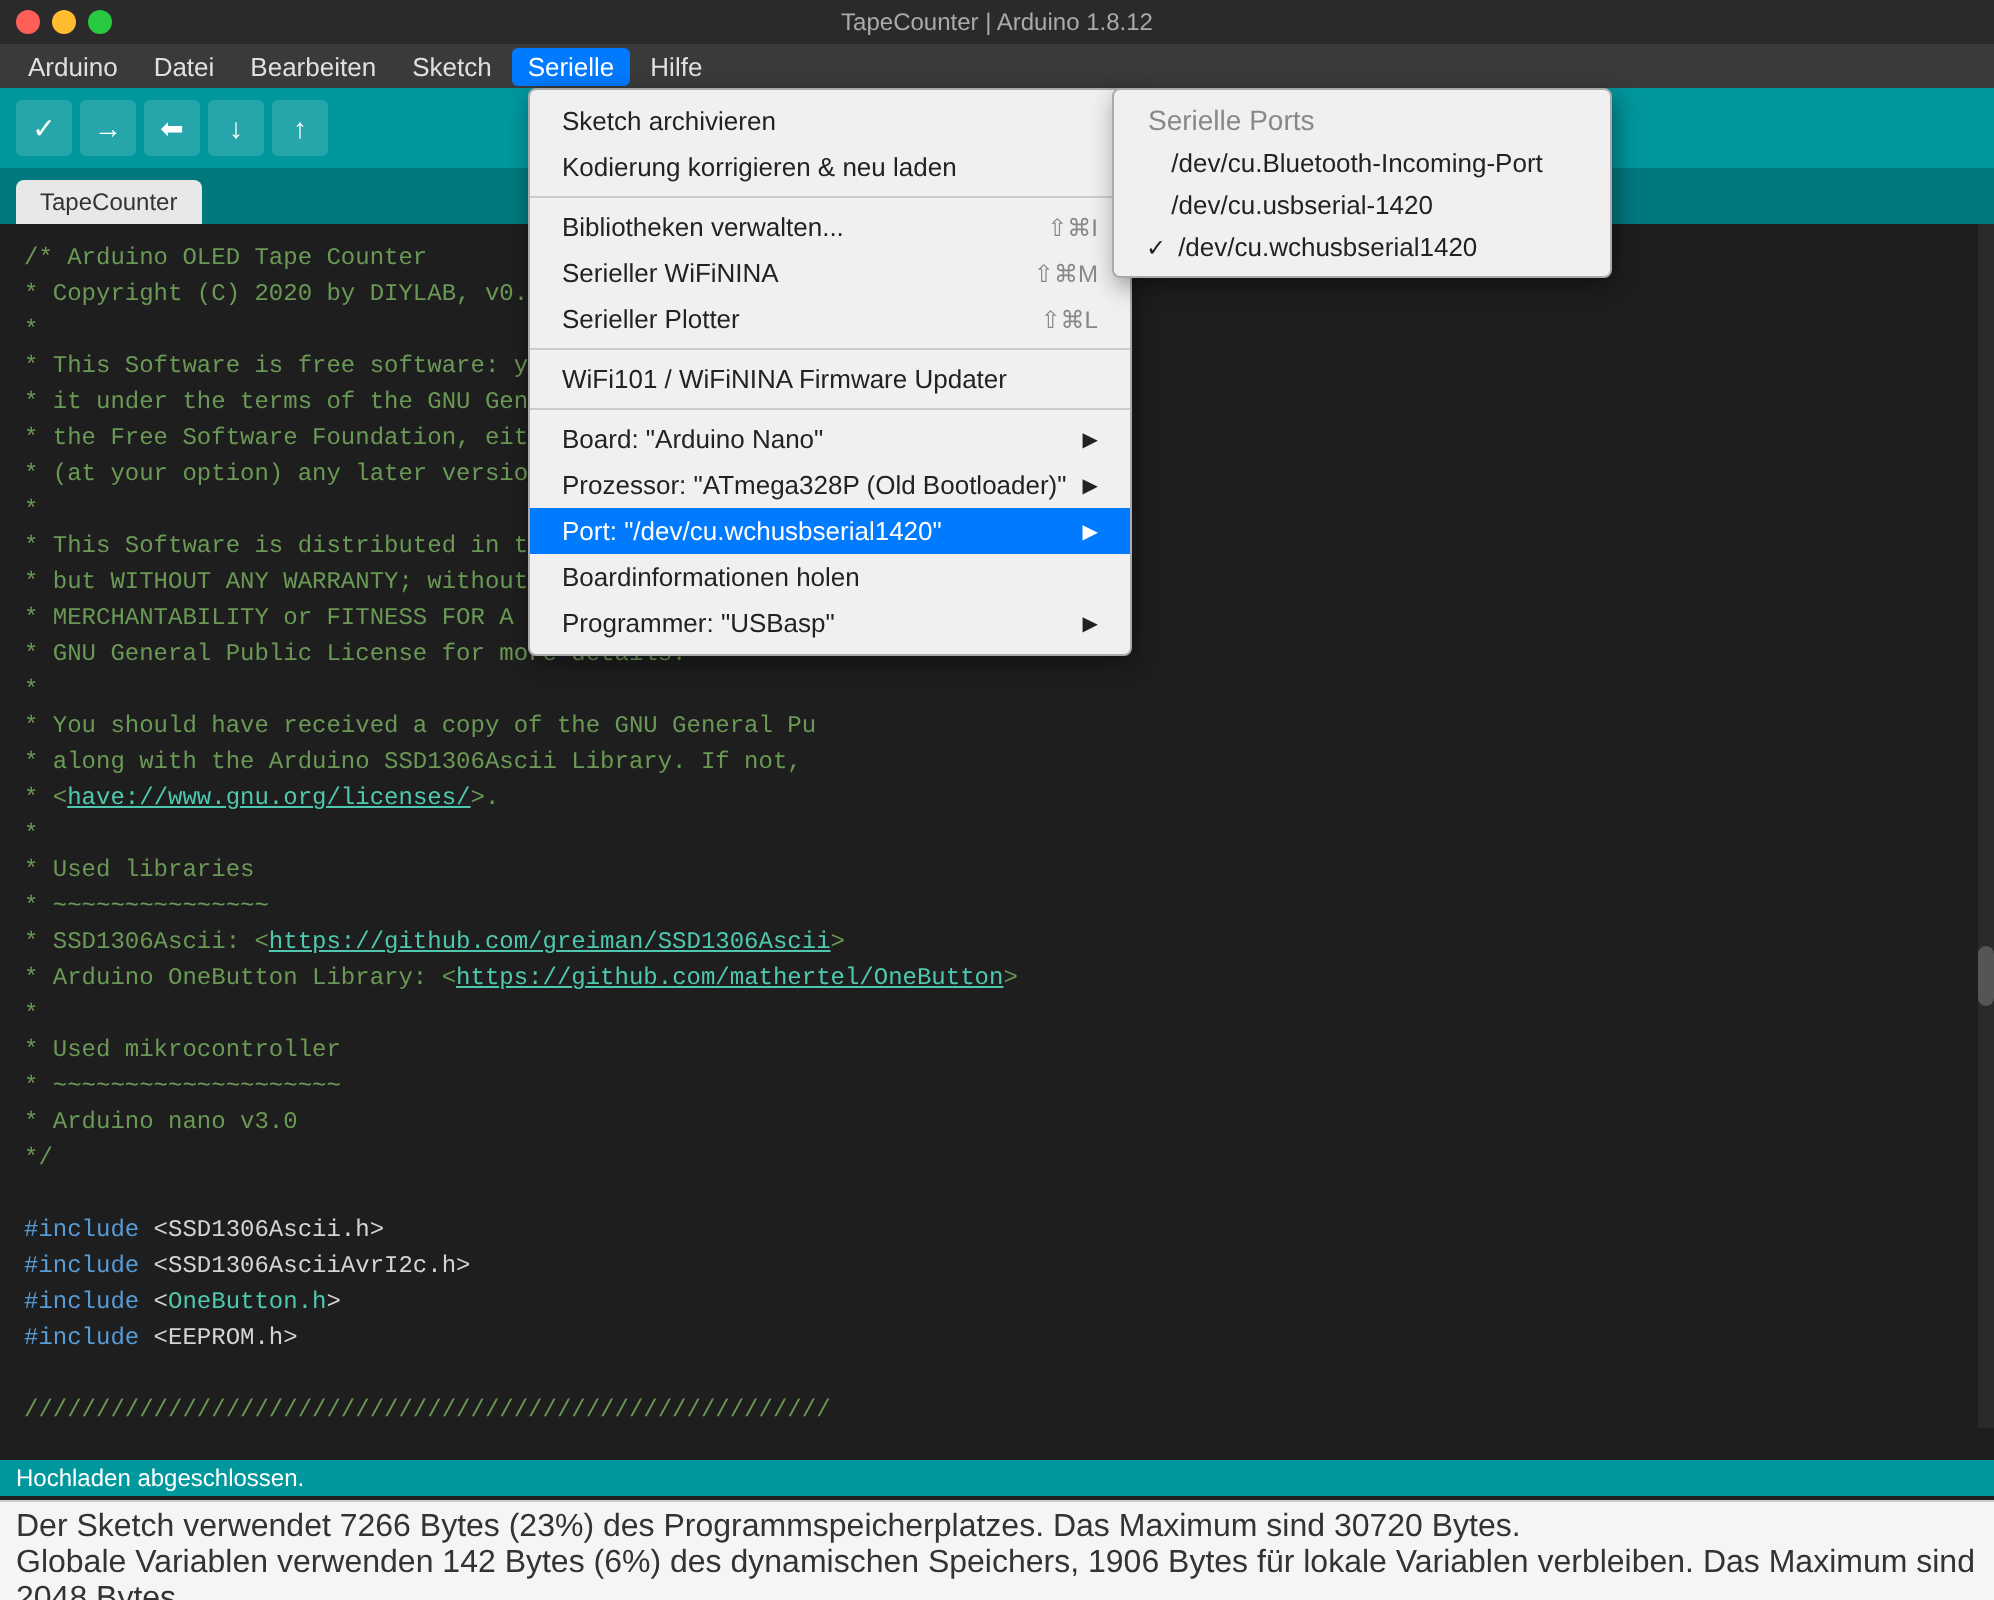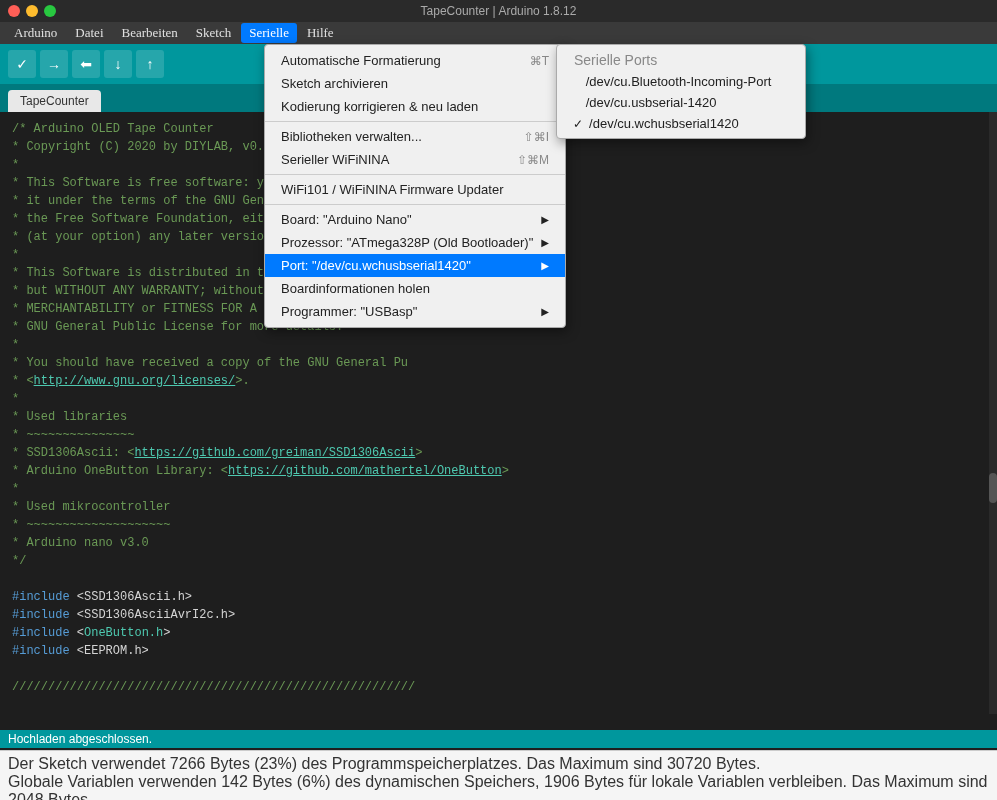--- a/index.html
+++ b/index.html
@@ -36,21 +36,20 @@
     }
 
     
     #menubar {
       height: 22px;
       background: #3a3a3a;
       display: flex;
       align-items: center;
       padding: 0 6px;
       gap: 2px;
-      font-family: Liberation Serif, serif;
     }
     .menu-item {
       color: #e0e0e0;
       font-size: 13px;
       padding: 2px 8px;
       border-radius: 3px;
       cursor: pointer;
       white-space: nowrap;
     }
     .menu-item:hover, .menu-item.active {
@@ -257,21 +256,22 @@
     <div class="comment"> * it under the terms of the GNU General Public License as</div>
     <div class="comment"> * the Free Software Foundation, either version 3 of the</div>
     <div class="comment"> * (at your option) any later version.</div>
     <div class="comment"> *</div>
     <div class="comment"> * This Software is distributed in the hope that it will</div>
     <div class="comment"> * but WITHOUT ANY WARRANTY; without even the implied war</div>
     <div class="comment"> * MERCHANTABILITY or FITNESS FOR A PARTICULAR PURPOSE.</div>
     <div class="comment"> * GNU General Public License for more details.</div>
     <div class="comment"> *</div>
     <div class="comment"> * You should have received a copy of the GNU General Pu</div>
-    <div class="comment"> * &lt;<span class="link">http://www.gnu.org/licenses/</span>&gt;.</div>
+    <div class="comment"> * along with the Arduino SSD1306Ascii Library. If not,</div>
+    <div class="comment"> * &lt;<span class="link">have://www.gnu.org/licenses/</span>&gt;.</div>
     <div class="comment"> *</div>
     <div class="comment"> * Used libraries</div>
     <div class="comment"> * ~~~~~~~~~~~~~~~</div>
     <div class="comment"> * SSD1306Ascii: &lt;<span class="link">https://github.com/greiman/SSD1306Ascii</span>&gt;</div>
     <div class="comment"> * Arduino OneButton Library: &lt;<span class="link">https://github.com/mathertel/OneButton</span>&gt;</div>
     <div class="comment"> *</div>
     <div class="comment"> * Used mikrocontroller</div>
     <div class="comment"> * ~~~~~~~~~~~~~~~~~~~~</div>
     <div class="comment"> * Arduino nano v3.0</div>
     <div class="comment"> */</div>
@@ -284,37 +284,37 @@
     <div><span class="comment">////////////////////////////////////////////////////////</span></div>
 
   </div>
   <div id="scrollbar">
     <div id="scrollbar-thumb"></div>
   </div>
 </div>
 
 <div id="werkzeuge-menu">
   <div class="menu-option">
-    <span>Automatische Formatierung</span>
-    <span class="shortcut">⌘T</span>
-  </div>
-  <div class="menu-option">
     <span>Sketch archivieren</span>
   </div>
   <div class="menu-option">
     <span>Kodierung korrigieren &amp; neu laden</span>
   </div>
   <div class="menu-separator"></div>
   <div class="menu-option">
     <span>Bibliotheken verwalten...</span>
     <span class="shortcut">⇧⌘I</span>
   </div>
   <div class="menu-option">
     <span>Serieller WiFiNINA</span>
     <span class="shortcut">⇧⌘M</span>
+  </div>
+  <div class="menu-option">
+    <span>Serieller Plotter</span>
+    <span class="shortcut">⇧⌘L</span>
   </div>
   <div class="menu-separator"></div>
   <div class="menu-option">
     <span>WiFi101 / WiFiNINA Firmware Updater</span>
   </div>
   <div class="menu-separator"></div>
   <div class="menu-option">
     <span>Board: "Arduino Nano"</span>
     <span class="menu-arrow">▶</span>
   </div>

